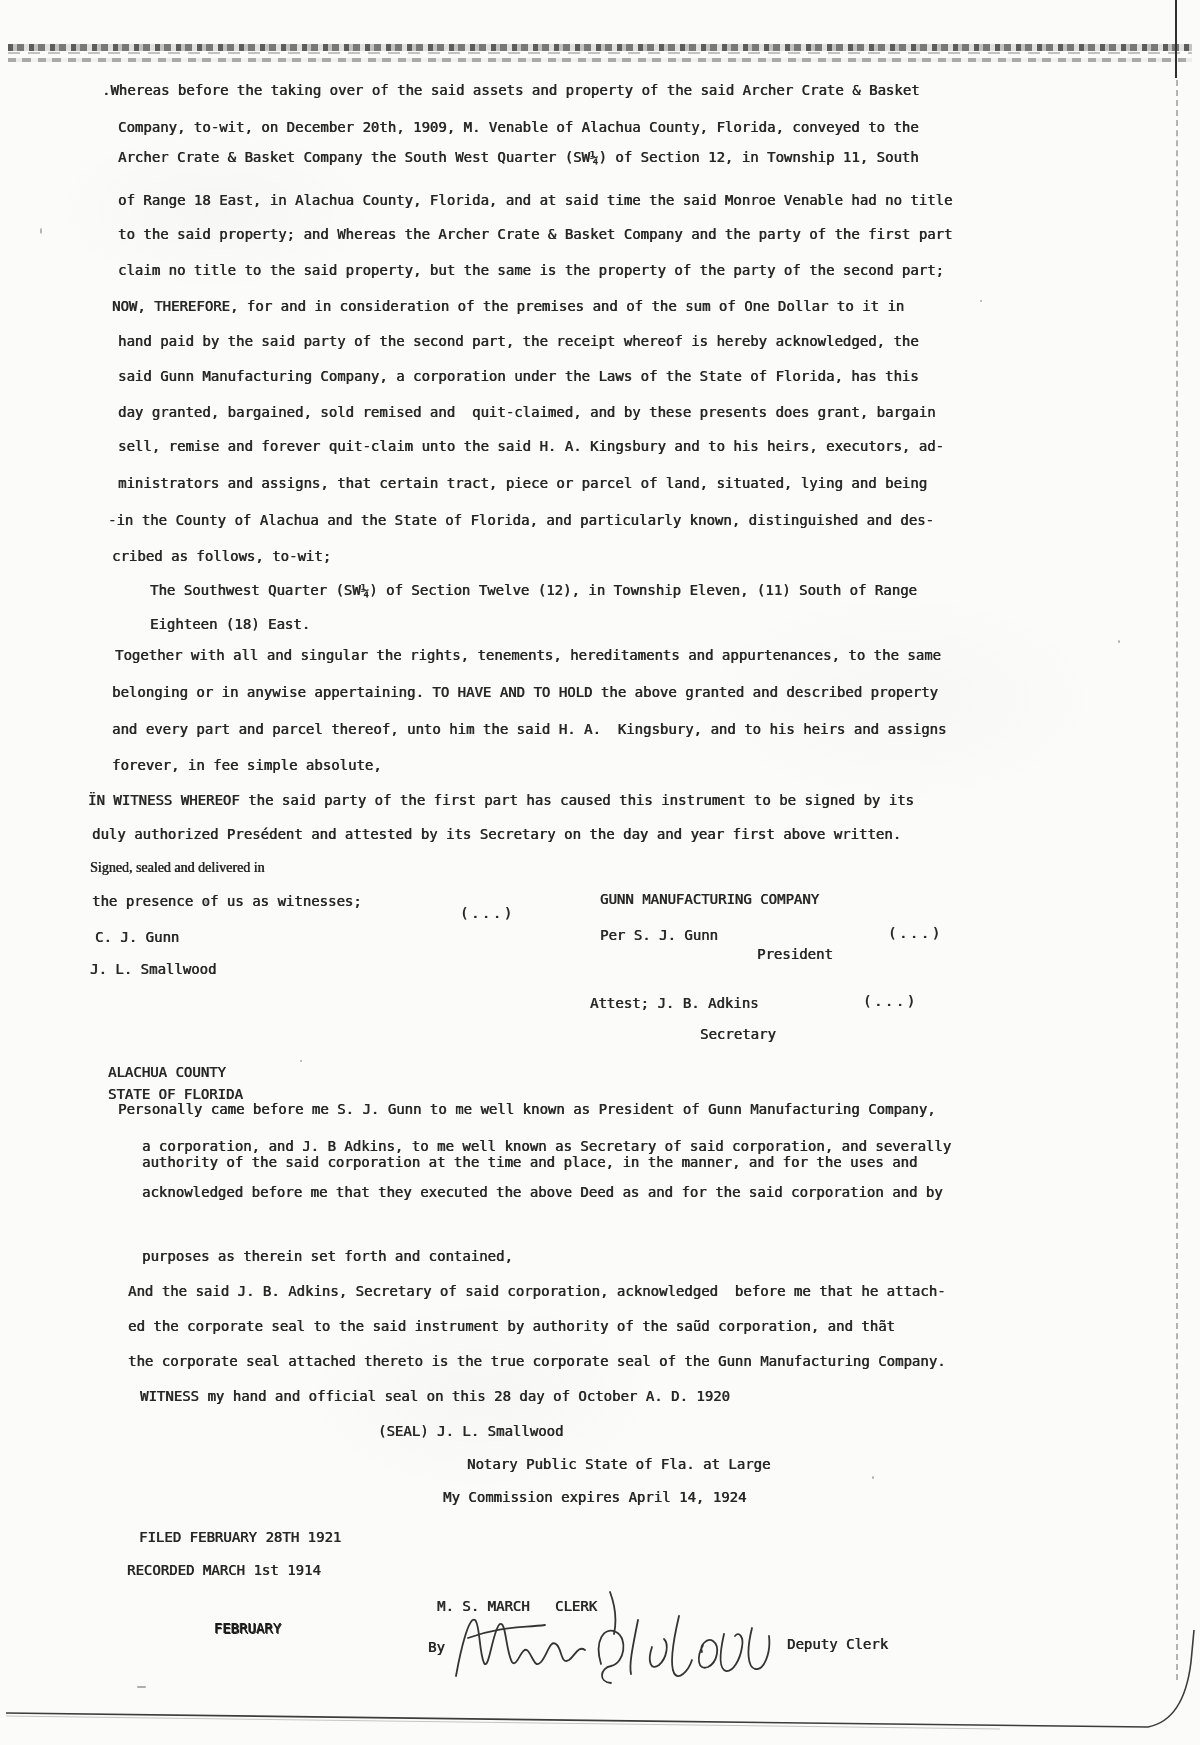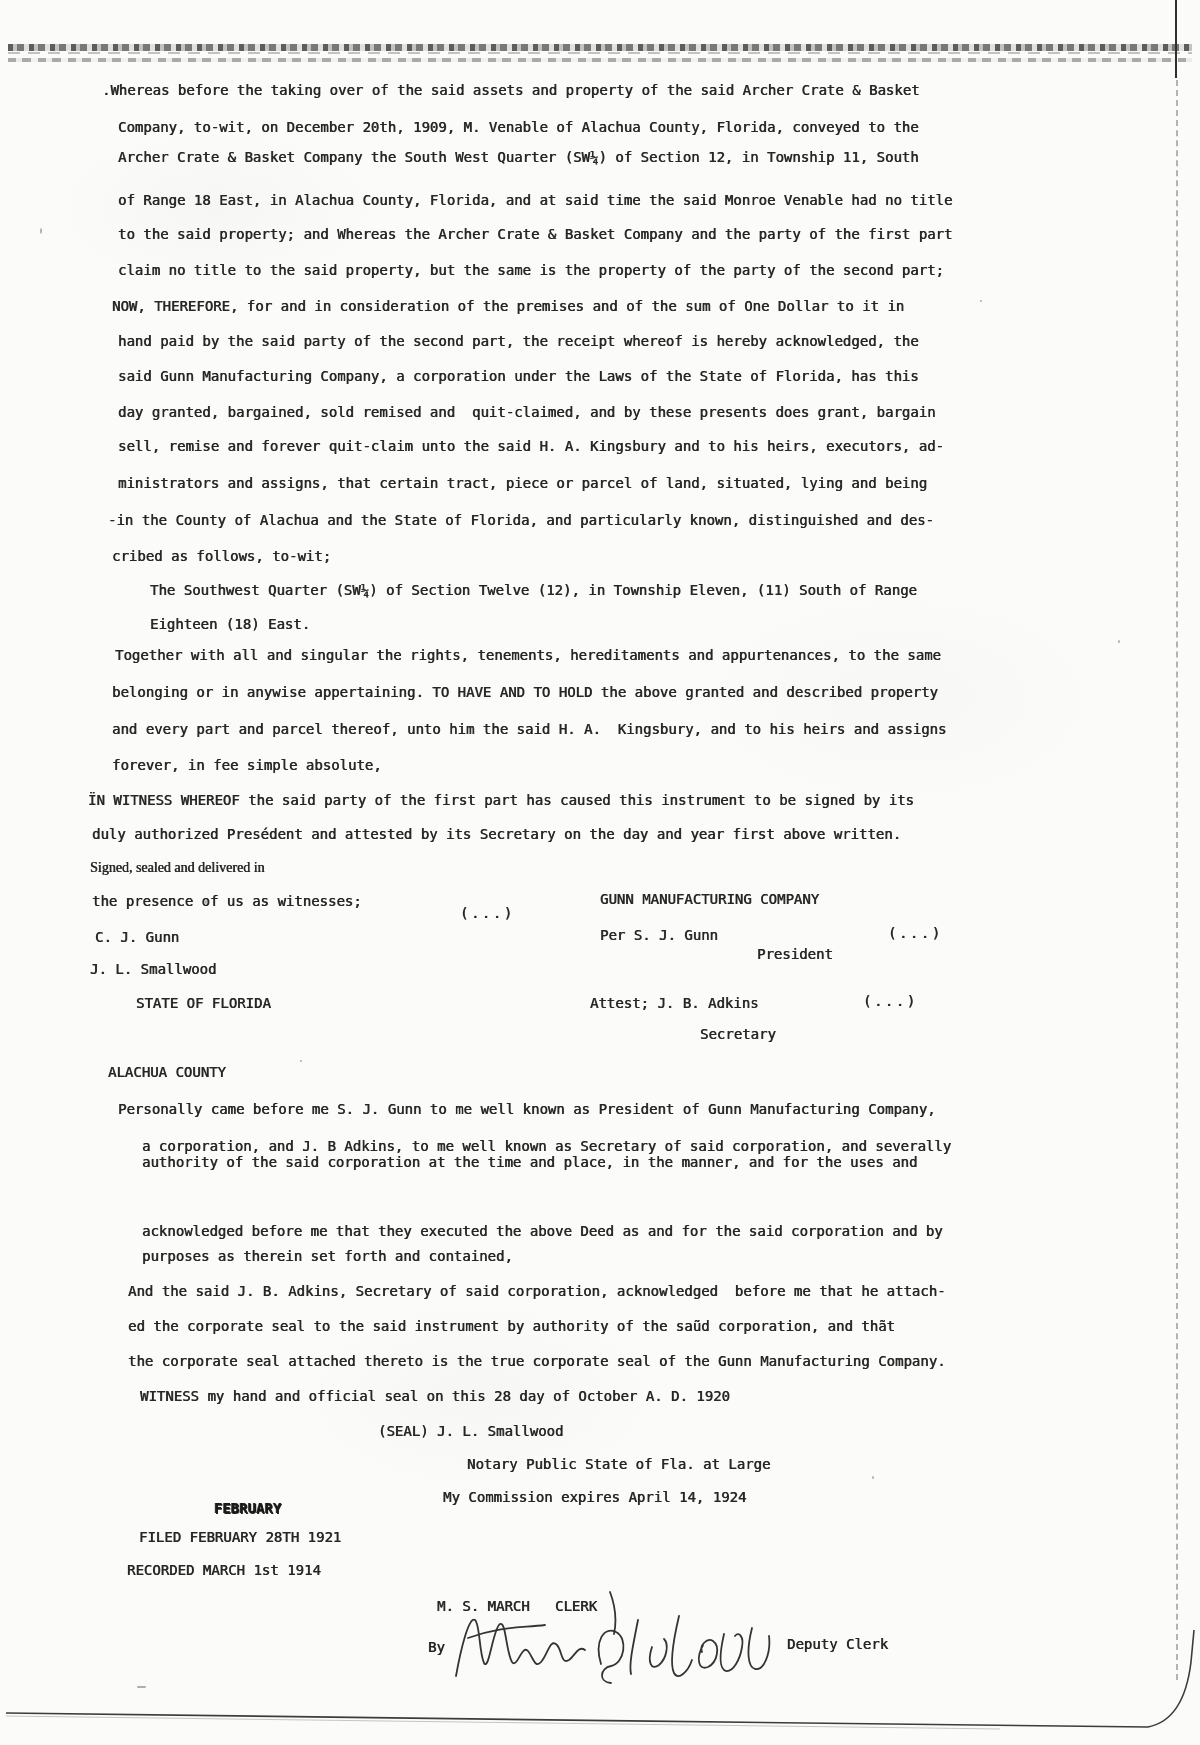--- a/index.html
+++ b/index.html
@@ -103,38 +103,38 @@
       <div class="tline" style="left: 92px; top: 894px;">the presence of us as witnesses;</div>
       <div class="tline seal-dots" style="left: 460px; top: 906px;">(...)</div>
       <div class="tline" style="left: 600px; top: 892px;">GUNN MANUFACTURING COMPANY</div>
       <div class="tline" style="left: 95px; top: 930px;">C. J. Gunn</div>
       <div class="tline" style="left: 600px; top: 928px;">Per S. J. Gunn</div>
       <div class="tline seal-dots" style="left: 888px; top: 926px;">(...)</div>
       <div class="tline" style="left: 757px; top: 947px;">President</div>
       <div class="tline" style="left: 90px; top: 962px;">J. L. Smallwood</div>
       <div class="tline" style="left: 590px; top: 996px;">Attest; J. B. Adkins</div>
       <div class="tline seal-dots" style="left: 863px; top: 994px;">(...)</div>
-      <div class="tline" style="left: 108px; top: 996px; margin-left: 28px;">STATE OF FLORIDA</div>
+      <div class="tline" style="left: 108px; top: 1087px;">STATE OF FLORIDA</div>
       <div class="tline" style="left: 700px; top: 1027px;">Secretary</div>
       <div class="tline" style="left: 108px; top: 1065px;">ALACHUA COUNTY</div>
       <div class="tline" style="left: 118px; top: 1102px;">Personally came before me S. J. Gunn to me well known as President of Gunn Manufacturing Company,</div>
       <div class="tline" style="left: 142px; top: 1139px;">a corporation, and J. B Adkins, to me well known as Secretary of said corporation, and severally</div>
-      <div class="tline" style="left: 142px; top: 1224px;">acknowledged before me that they executed the above Deed as and for the said corporation and by</div>
+      <div class="tline" style="left: 142px; top: 1185px;">acknowledged before me that they executed the above Deed as and for the said corporation and by</div>
       <div class="tline" style="left: 142px; top: 1155px;">authority of the said corporation at the time and place, in the manner, and for the uses and</div>
       <div class="tline" style="left: 142px; top: 1249px;">purposes as therein set forth and contained,</div>
       <div class="tline" style="left: 128px; top: 1284px;">And the said J. B. Adkins, Secretary of said corporation, acknowledged  before me that he attach-</div>
       <div class="tline" style="left: 128px; top: 1319px;">ed the corporate seal to the said instrument by authority of the saũd corporation, and thãt</div>
       <div class="tline" style="left: 128px; top: 1354px;">the corporate seal attached thereto is the true corporate seal of the Gunn Manufacturing Company.</div>
       <div class="tline" style="left: 140px; top: 1389px;">WITNESS my hand and official seal on this 28 day of October A. D. 1920</div>
       <div class="tline" style="left: 378px; top: 1424px;">(SEAL) J. L. Smallwood</div>
       <div class="tline" style="left: 443px; top: 1457px; margin-left: 24px;">Notary Public State of Fla. at Large</div>
       <div class="tline" style="left: 443px; top: 1490px;">My Commission expires April 14, 1924</div>
       <div class="tline" style="left: 127px; top: 1530px; margin-left: 12px;">FILED FEBRUARY 28TH 1921</div>
       <div class="tline" style="left: 127px; top: 1563px;">RECORDED MARCH 1st 1914</div>
-      <div class="tline ghost" style="left: 214px; top: 1501px; font-weight: bold;">FEBRUARY</div>
+      <div class="tline ghost" style="left: 214px; top: 1621px;">FEBRUARY</div>
       <div class="tline" style="left: 437px; top: 1599px;">M. S. MARCH   CLERK</div>
       <div class="tline" style="left: 428px; top: 1640px;">By</div>
       <div class="tline" style="left: 787px; top: 1637px;">Deputy Clerk</div>
     </div>
 
   <svg class="overlay" width="1200" height="1745" viewBox="0 0 1200 1745">
     <g stroke="#1f1f1f" stroke-width="1.8" fill="none" stroke-linecap="round" stroke-linejoin="round" opacity="0.9">
       <path d="M456,1676 C461,1648 469,1616 475,1620 C480,1624 479,1652 484,1663
                C489,1672 493,1628 500,1624 C506,1621 506,1652 512,1662
                C517,1669 522,1644 528,1651 C533,1657 535,1669 541,1662

